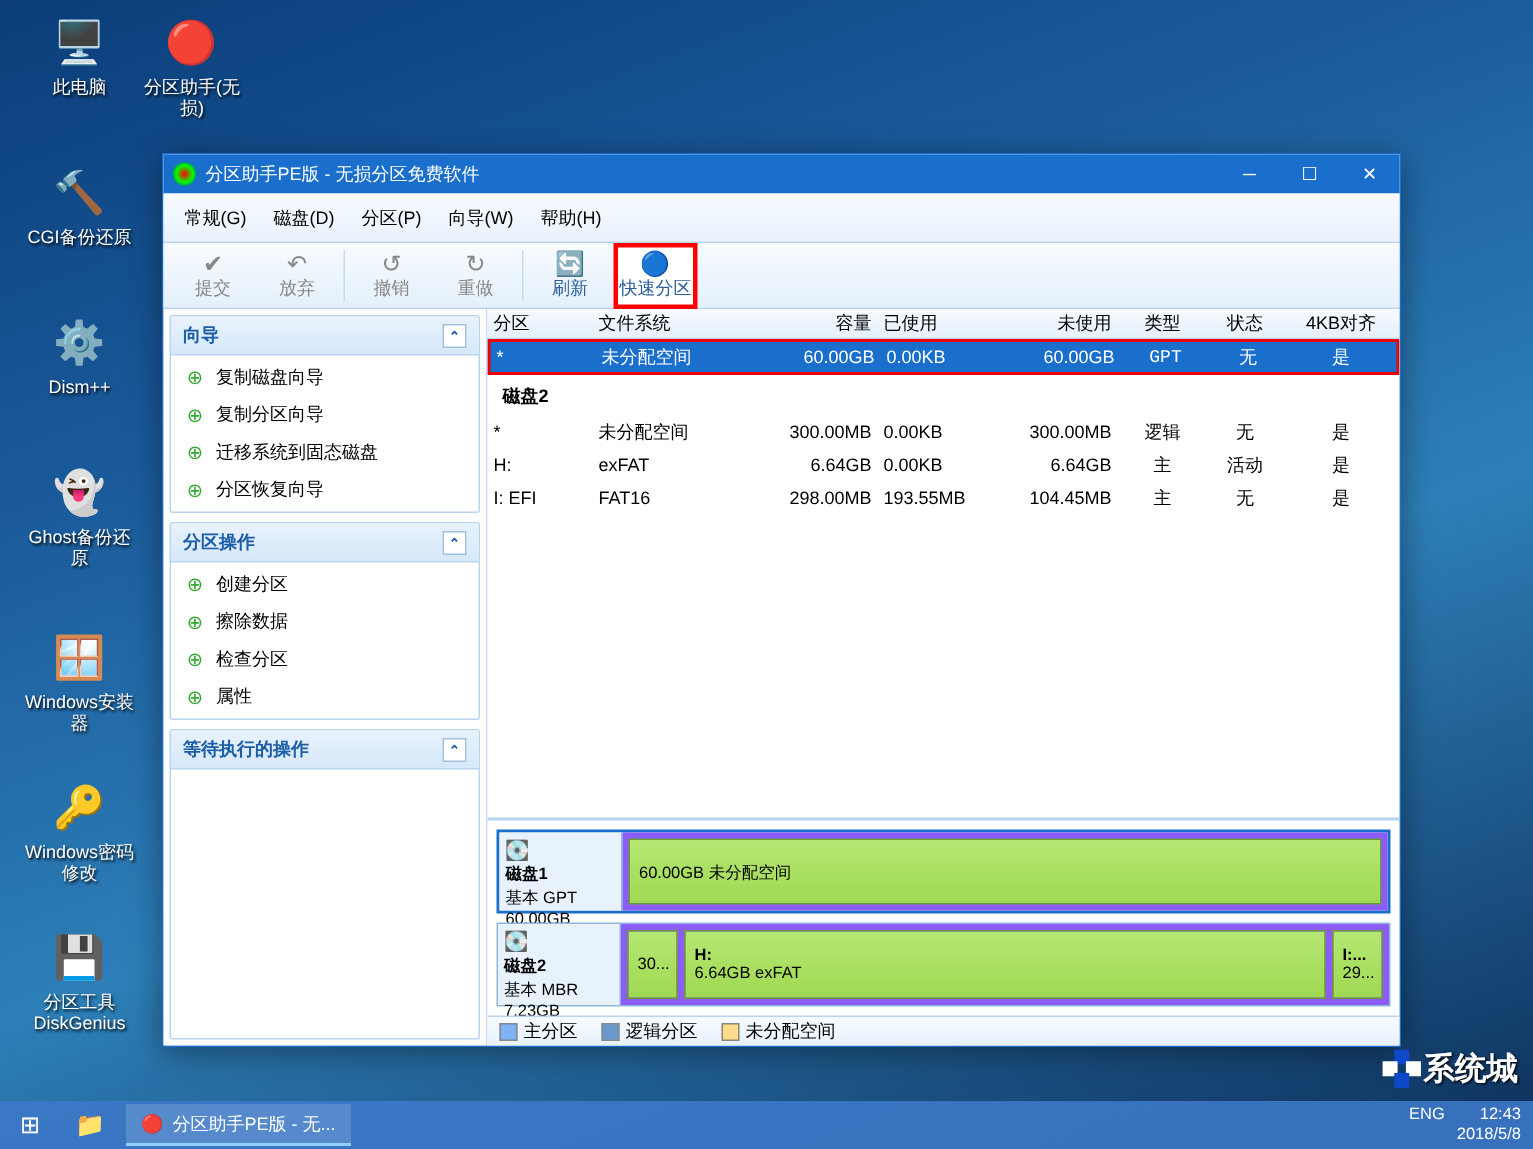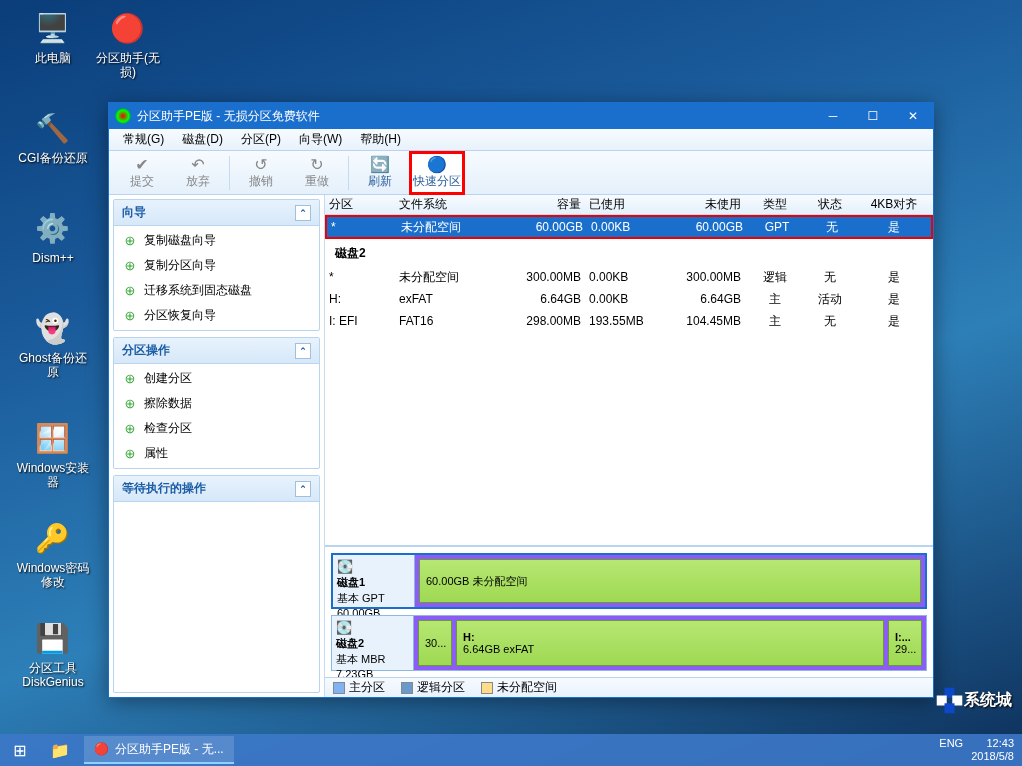--- a/index.html
+++ b/index.html
@@ -20,21 +20,21 @@
 .window {
   position: absolute; left: 108px; top: 102px; width: 826px; height: 596px;
   background: #fff; border: 1px solid #1a6fcc; box-shadow: 0 4px 20px rgba(0,0,0,.4);
   display: flex; flex-direction: column;
 }
 .titlebar { height: 26px; background: #1a6fcc; color: #fff; display: flex; align-items: center; padding-left: 6px; font-size: 12px; }
 .titlebar .ticon { width: 16px; height: 16px; margin-right: 6px; background: radial-gradient(circle,#f00,#0f0,#00f); border-radius:50%; }
 .titlebar .spacer { flex: 1; }
 .winbtn { width: 40px; height: 26px; display: flex; align-items: center; justify-content: center; color: #fff; cursor:pointer; }
 
-.menubar { height: 22px; background: linear-gradient(#f7fbff,#e8f2fc); border-bottom: 1px solid #b9d4ef; display: flex; align-items: center; padding-left: 6px; gap: 2px;}
+.menubar { height: 33px; background: linear-gradient(#f7fbff,#e8f2fc); border-bottom: 1px solid #b9d4ef; display: flex; align-items: center; padding-left: 6px; gap: 2px;}
 .menubar .mitem { padding: 2px 8px; cursor:pointer; }
 
 .toolbar { height: 44px; background: linear-gradient(#f7fbff,#e4f0fb); border-bottom: 1px solid #b9d4ef; display: flex; align-items: center; padding: 2px 6px; gap: 2px; }
 .tbtn { display: flex; flex-direction: column; align-items: center; justify-content: center; width: 54px; height: 40px; cursor:pointer; font-size: 12px; color: #888;}
 .tbtn.enabled { color: #2b5f9a; }
 .tbtn .ticon { height: 18px; font-size: 16px; }
 .tsep { width: 1px; height: 34px; background: #c7dbf0; margin: 0 2px; }
 .tbtn.hl { border: 3px solid #f00; background:#fff; height:44px; width:56px; color:#2b5f9a;}
 
 .body { flex: 1; display: flex; overflow: hidden; }
@@ -43,21 +43,21 @@
 .panel-h { background: linear-gradient(#e8f2fc,#d6e8f9); border-bottom:1px solid #b9d4ef; padding:4px 8px; font-weight:bold; color:#1b5da6; display:flex; justify-content:space-between; align-items:center;}
 .panel-h .chev { width:16px; height:16px; border:1px solid #a0c0e0; background:#fff; display:flex; align-items:center; justify-content:center; font-size:9px; cursor:pointer;}
 .panel-b { padding:2px 0;}
 .litem { display:flex; align-items:center; gap:6px; padding:4px 8px; cursor:pointer; }
 .litem .li-ico { width:16px; height:16px; display:flex; align-items:center; justify-content:center; color:#39a839; font-size:13px;}
 
 .rightpane { flex:1; display:flex; flex-direction:column; background:#fff;}
 .table-area { flex:1; overflow:auto; }
 .thead { display:flex; background:linear-gradient(#f7fbff,#e4f0fb); border-bottom:1px solid #c7dbf0; height:20px; align-items:center;}
 .thead > div, .trow > div { padding:0 4px; }
-.c-p{width:70px;} .c-fs{width:110px;} .c-cap{width:80px; text-align:right;} .c-used{width:80px; } .c-free{width:80px; text-align:right;} .c-type{width:60px; text-align:center;} .c-stat{width:50px; text-align:center;} .c-4k{flex:1; text-align:center;}
+.c-p{width:70px;} .c-fs{width:110px;} .c-cap{width:80px; text-align:right;} .c-used{width:80px; } .c-free{width:80px; text-align:right;} .c-type{width:60px; text-align:center;font-family:Liberation Mono, monospace;} .c-stat{width:50px; text-align:center;} .c-4k{flex:1; text-align:center;}
 .tdiskh { font-weight:bold; padding:6px 10px 4px; color:#000;}
 .trow { display:flex; height:22px; align-items:center; cursor:pointer;}
 .trow.sel { border:2px solid #e00; background:#1a6fcc; color:#fff; height:24px;}
 .trow.sel > div{} 
 .viz-area { border-top:2px solid #b9d4ef; padding:6px; display:flex; flex-direction:column; gap:6px;}
 .diskbox { border:1px solid #8fb8de; display:flex; height:56px; }
 .diskbox .dinfo { width:82px; background:#e8f2fc; border-right:1px solid #8fb8de; padding:4px; display:flex; flex-direction:column; gap:1px; font-size:11px;}
 .diskbox .dinfo .dico{color:#1a6fcc; font-size:13px;}
 .diskbox .parts { flex:1; display:flex; gap:4px; padding:4px; background:#8b5cf6;}
 .partbox { border:1px solid #6a9a3a; background:linear-gradient(#b6e773,#9fd952); min-width:34px; flex:0 0 auto; padding:3px 6px; font-size:11px; display:flex; flex-direction:column; justify-content:center;}
@@ -69,21 +69,21 @@
 .lgswatch.log{background:#6a9acc;}
 .lgswatch.un{background:#ffdc89;}
 
 
 .taskbar { position:absolute; left:0; bottom:0; width:1022px; height:32px; background: rgba(60,120,200,.9); display:flex; align-items:center;}
 .start { width:40px; height:32px; display:flex; align-items:center; justify-content:center; color:#fff; font-size:16px; cursor:pointer;}
 .taskitem { height:28px; padding:0 10px; margin-left:4px; display:flex; align-items:center; gap:6px; color:#fff; background:rgba(255,255,255,.15); border-bottom:2px solid #8ed0ff; cursor:pointer; font-size:12px;}
 .tray { margin-left:auto; display:flex; align-items:flex-start; gap:8px; padding-right:8px; color:#fff; font-size:11px;}
 .tray .clock{text-align:right; line-height:13px;}
 
-.watermark{position:absolute; right:10px; bottom:55px; color:#fff; font-size:16px; font-weight:bold; display:flex; align-items:center; gap:4px; text-shadow:1px 1px 2px #000;}
+.watermark{position:absolute; right:10px; bottom:40px; color:#fff; font-size:21px; font-weight:bold; display:flex; align-items:center; gap:4px; text-shadow:1px 1px 2px #000;}
 .watermark .cube{background:#fff; width:10px; height:10px; transform:rotate(45deg);}
 .watermark .cube.b{background:#0c48c8;}
 </style>
 </head>
 <body>
 
 <div class="desktop">
   <div class="desktop-icon" style="left:15px;top:8px">
       <div class="ico">🖥️</div>
       <div class="lbl">此电脑</div>

